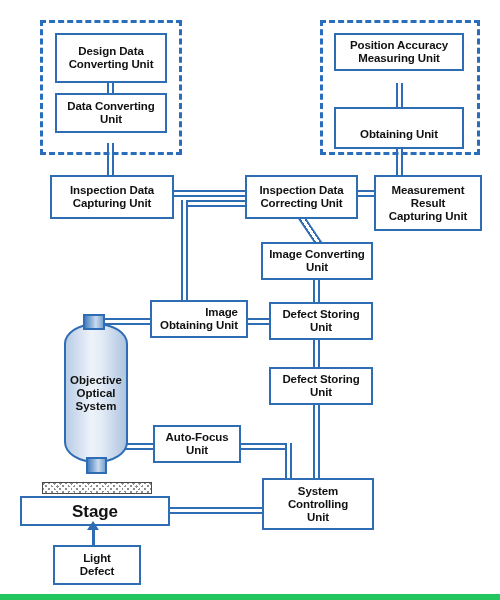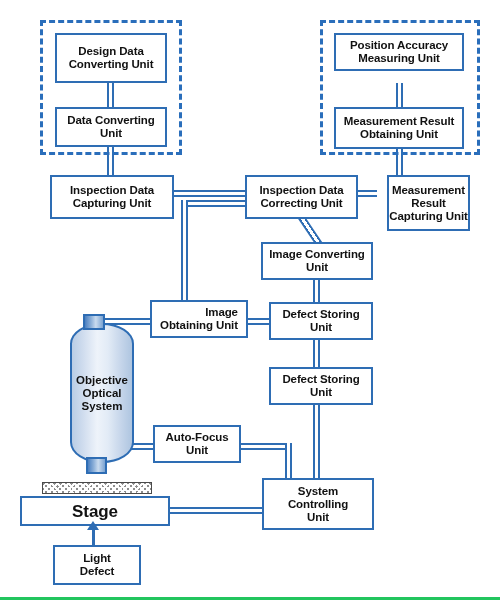--- a/index.html
+++ b/index.html
@@ -4,21 +4,21 @@
 <style>
   html,body{margin:0;padding:0;background:#ffffff;}
   body{
     font-family:"Liberation Sans", sans-serif;
     -webkit-font-smoothing:antialiased;
   }
   #canvas{
     position:relative;
     width:500px;height:600px;
     background:#ffffff;
-    border-bottom:3px solid #22c55e;
+    border-bottom:6px solid #22c55e;
     box-sizing:border-box;
     overflow:hidden;
   }
 
   
   .pipe{position:absolute;background:#2e6db4;}
   .pipe.h{height:7px;
     background:linear-gradient(to bottom,#2e6db4 0 2px,#ffffff 2px 5px,#2e6db4 5px 7px);}
   .pipe.v{width:7px;
     background:linear-gradient(to right,#2e6db4 0 2px,#ffffff 2px 5px,#2e6db4 5px 7px);}
@@ -139,56 +139,56 @@
   <div class="pipe thin v" style="left:92px;top:528px;width:3px;height:17px;"></div>
   <div class="arrowhead" style="left:87px;top:521px;"></div>
 
   <div class="node" style="left:55px;top:33px;width:112px;height:50px;">
     <span>
       <span>Design Data</span><br>
       <span>Converting Unit</span>
     </span>
   </div>
 
-  <div class="node" style="left:55px;top:107px;width:112px;height:40px;">
+  <div class="node" style="left:55px;top:93px;width:112px;height:40px;">
     <span>
       <span>Data Converting</span><br>
       <span>Unit</span>
     </span>
   </div>
 
   <div class="node" style="left:334px;top:33px;width:130px;height:38px;">
     <span>
       <span>Position Accuracy</span><br>
       <span>Measuring Unit</span>
     </span>
   </div>
 
   <div class="node" style="left:334px;top:107px;width:130px;height:42px;">
     <span>
-      <span>Measurement Result</span><br>
+      <br>
       <span>Obtaining Unit</span>
     </span>
   </div>
 
   <div class="node" style="left:50px;top:175px;width:124px;height:44px;">
     <span>
       <span>Inspection Data</span><br>
       <span>Capturing Unit</span>
     </span>
   </div>
 
   <div class="node" style="left:245px;top:175px;width:113px;height:44px;">
     <span>
       <span>Inspection Data</span><br>
       <span>Correcting Unit</span>
     </span>
   </div>
 
-  <div class="node" style="left:387px;top:175px;width:83px;height:56px;">
+  <div class="node" style="left:374px;top:175px;width:108px;height:56px;">
     <span>
       <span>Measurement</span><br>
       <span>Result</span><br>
       <span>Capturing Unit</span>
     </span>
   </div>
 
   <div class="node" style="left:261px;top:242px;width:112px;height:38px;">
     <span>
       <span>Image Converting</span><br>
@@ -211,21 +211,21 @@
   </div>
 
   <div class="node" style="left:269px;top:367px;width:104px;height:38px;">
     <span>
       <span>Defect Storing</span><br>
       <span>Unit</span>
     </span>
   </div>
 
   <div class="nub" style="left:83px;top:314px;width:22px;height:16px;"></div>
-  <div id="objective-optical-system" style="left:64px;top:323px;width:64px;height:140px;margin-left:6px;">
+  <div id="objective-optical-system" style="left:64px;top:323px;width:64px;height:140px;">
     <span>
       <span>Objective</span><br>
       <span>Optical</span><br>
       <span>System</span>
     </span>
   </div>
   <div class="nub" style="left:86px;top:457px;width:21px;height:17px;"></div>
 
   <div class="node" style="left:153px;top:425px;width:88px;height:38px;">
     <span>

